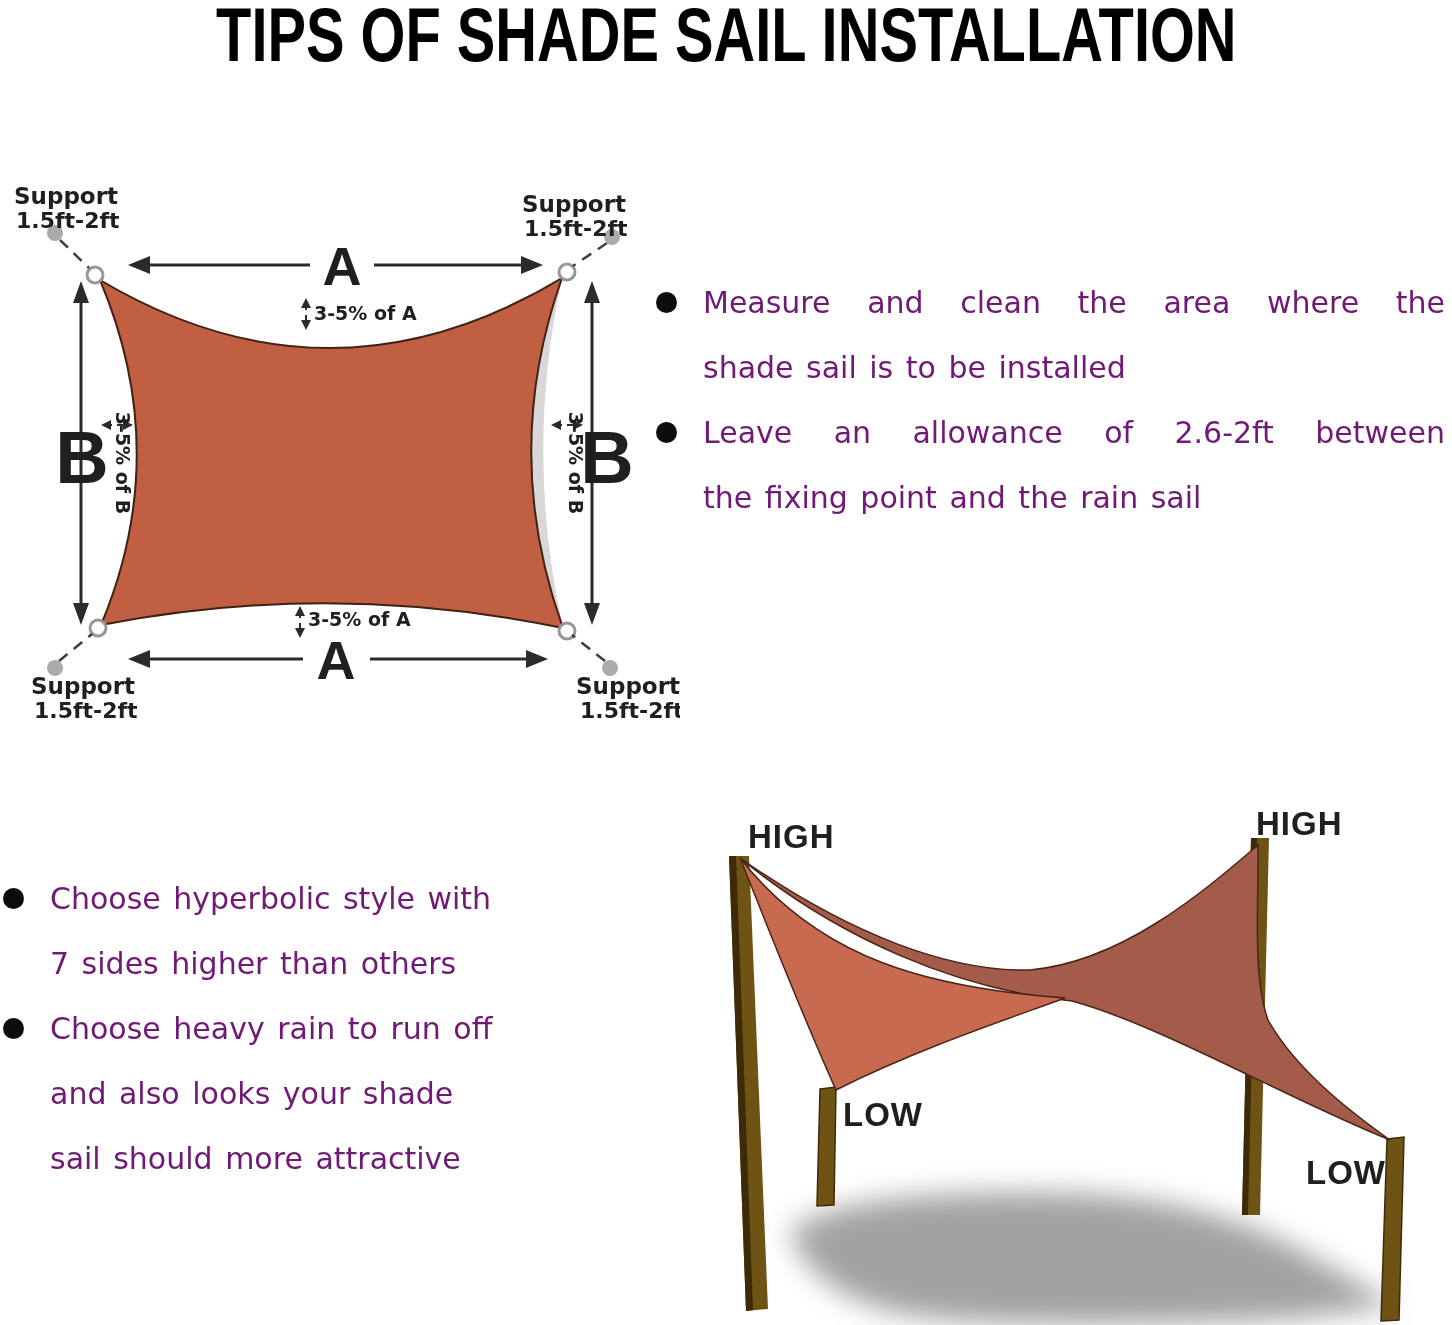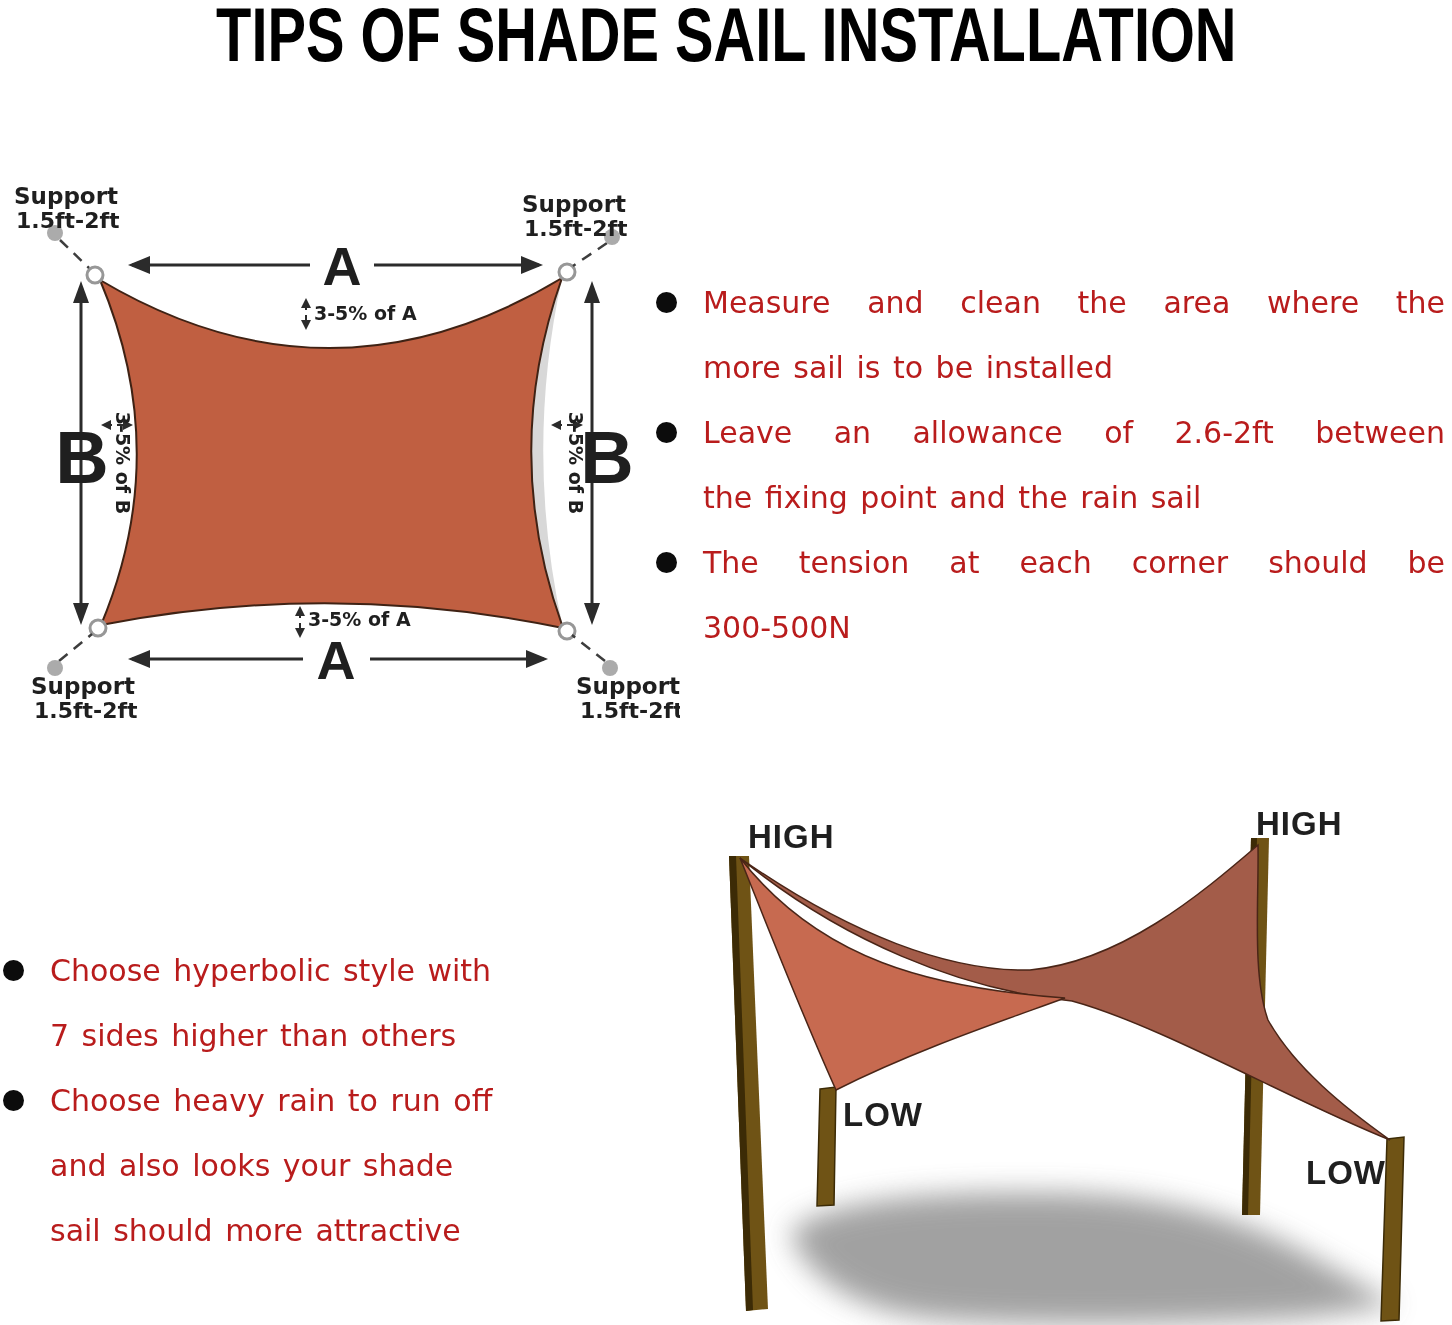--- a/index.html
+++ b/index.html
@@ -4,27 +4,27 @@
 <style>
   html,body{margin:0;padding:0;background:#fff;}
   .page{position:relative;width:1452px;height:1325px;background:#ffffff;overflow:hidden;
         font-family:"DejaVu Sans",sans-serif;color:#1a1a1a;}
   
   .title{position:absolute;top:0;left:0;width:100%;height:72px;text-align:center;
          font-family:"Liberation Sans",sans-serif;font-weight:700;font-size:76px;line-height:70px;
          color:#000;white-space:nowrap;}
   .title>span{display:inline-block;transform:scaleX(0.76);transform-origin:center;}
   
-  .tips{position:absolute;font-size:30px;color:#b91c1c;word-spacing:3px;}
+  .tips{position:absolute;font-size:30px;color:#701a75;word-spacing:3px;}
   .tips .item{position:relative;padding-left:48px;}
   .tips .dot{position:absolute;left:1px;top:22px;width:21px;height:21px;border-radius:50%;background:#0c0c0c;}
   .tips .ln{height:65px;line-height:65px;}
   .tips-right{left:655px;top:270px;width:790px;}
   .tips-right .ln.j{text-align:justify;text-align-last:justify;text-justify:inter-word;}
-  .tips-left{left:2px;top:938px;width:636px;}
+  .tips-left{left:2px;top:866px;width:636px;}
   svg{position:absolute;display:block;}
   .svg-diagram{left:0;top:160px;}
   .svg-illus{left:640px;top:780px;}
   text{fill:#1f1f1f;}
 </style>
 </head>
 <body>
 
 <div class="page">
 
@@ -108,31 +108,26 @@
     </g>
     <polygon points="128,499 150,490 150,508" fill="#2b2b2b"></polygon>
     <polygon points="548,499 526,490 526,508" fill="#2b2b2b"></polygon>
     <text x="336" y="500" text-anchor="middle" dominant-baseline="central" font-family="Liberation Sans, sans-serif" font-size="54" font-weight="800">A</text>
   </svg>
 
   <div class="tips tips-right">
     <div class="item">
       <span class="dot"></span>
       <div class="ln j">Measure and clean the area where the</div>
-      <div class="ln">more sail is to be installed</div>
+      <div class="ln">shade sail is to be installed</div>
     </div>
     <div class="item">
       <span class="dot"></span>
       <div class="ln j">Leave an allowance of 2.6-2ft between</div>
       <div class="ln">the fixing point and the rain sail</div>
-    </div>
-    <div class="item">
-      <span class="dot"></span>
-      <div class="ln j">The tension at each corner should be</div>
-      <div class="ln">300-500N</div>
     </div>
   </div>
 
   <div class="tips tips-left">
     <div class="item">
       <span class="dot"></span>
       <div class="ln">Choose hyperbolic style with</div>
       <div class="ln">7 sides higher than others</div>
     </div>
     <div class="item">

